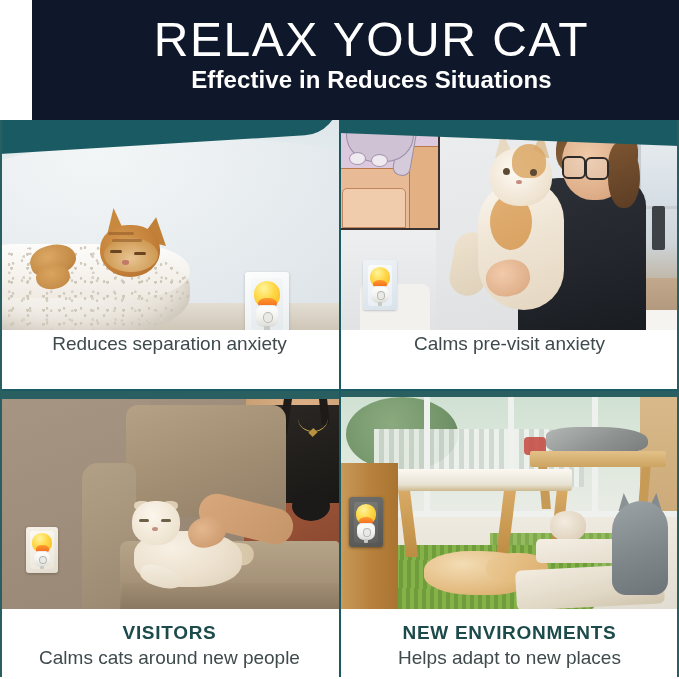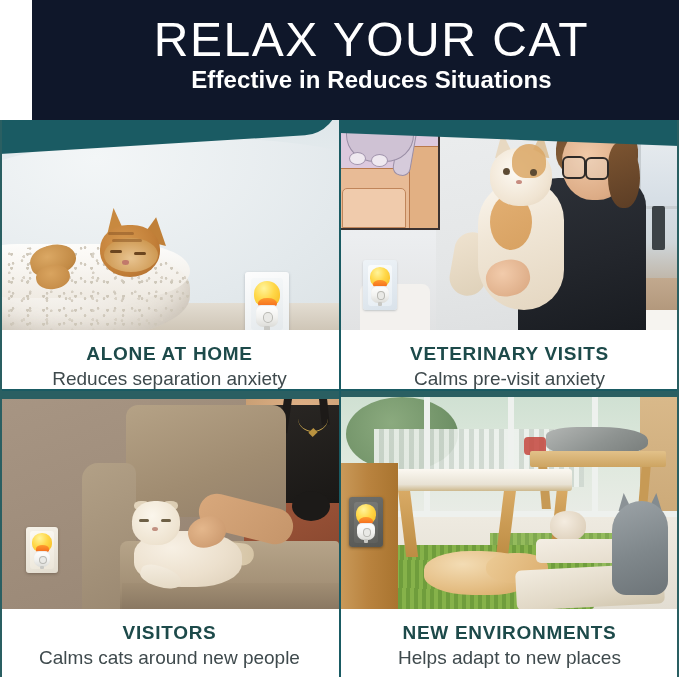--- a/index.html
+++ b/index.html
@@ -310,21 +310,20 @@
           <div class="plate"></div>
           <div class="inner"></div>
           <div class="dome"></div>
           <div class="flame"></div>
           <div class="base"></div>
           <div class="dial"></div>
           <div class="prong"></div>
         </div>
       </div>
       <div class="cap">
-        <div class="cap-title">ALONE AT HOME</div>
         <div class="cap-sub">Reduces separation anxiety</div>
       </div>
     </div>
 
     <div class="cell c2">
       <div class="photo p2">
         <div class="wallbg"></div>
         <div class="window"></div>
         <div class="out-tree"></div>
         <div class="winbar v1"></div>
@@ -371,21 +370,20 @@
           <div class="plate"></div>
           <div class="inner"></div>
           <div class="dome"></div>
           <div class="flame"></div>
           <div class="base"></div>
           <div class="dial"></div>
           <div class="prong"></div>
         </div>
       </div>
       <div class="cap">
-        <div class="cap-title">VETERINARY VISITS</div>
         <div class="cap-sub">Calms pre-visit anxiety</div>
       </div>
     </div>
 
     <div class="cell c4">
       <div class="photo p4">
         <div class="outside"></div>
         <div class="greentree"></div>
         <div class="fence"></div>
         <div class="redcar"></div>

